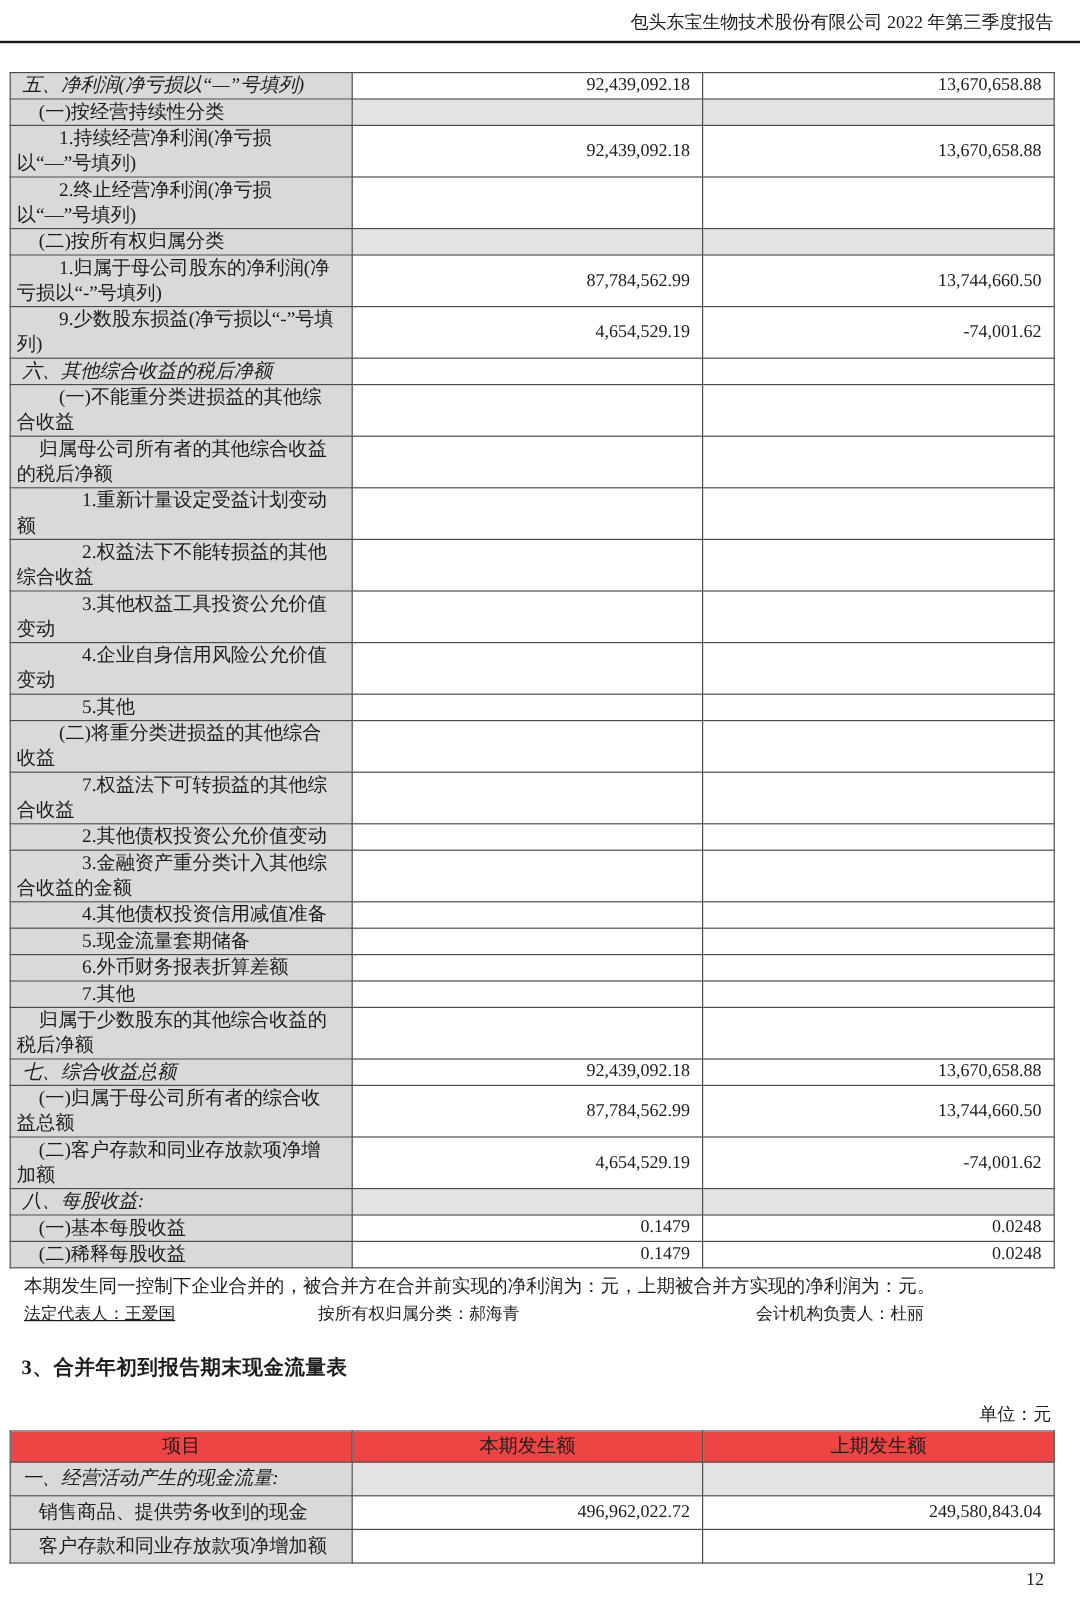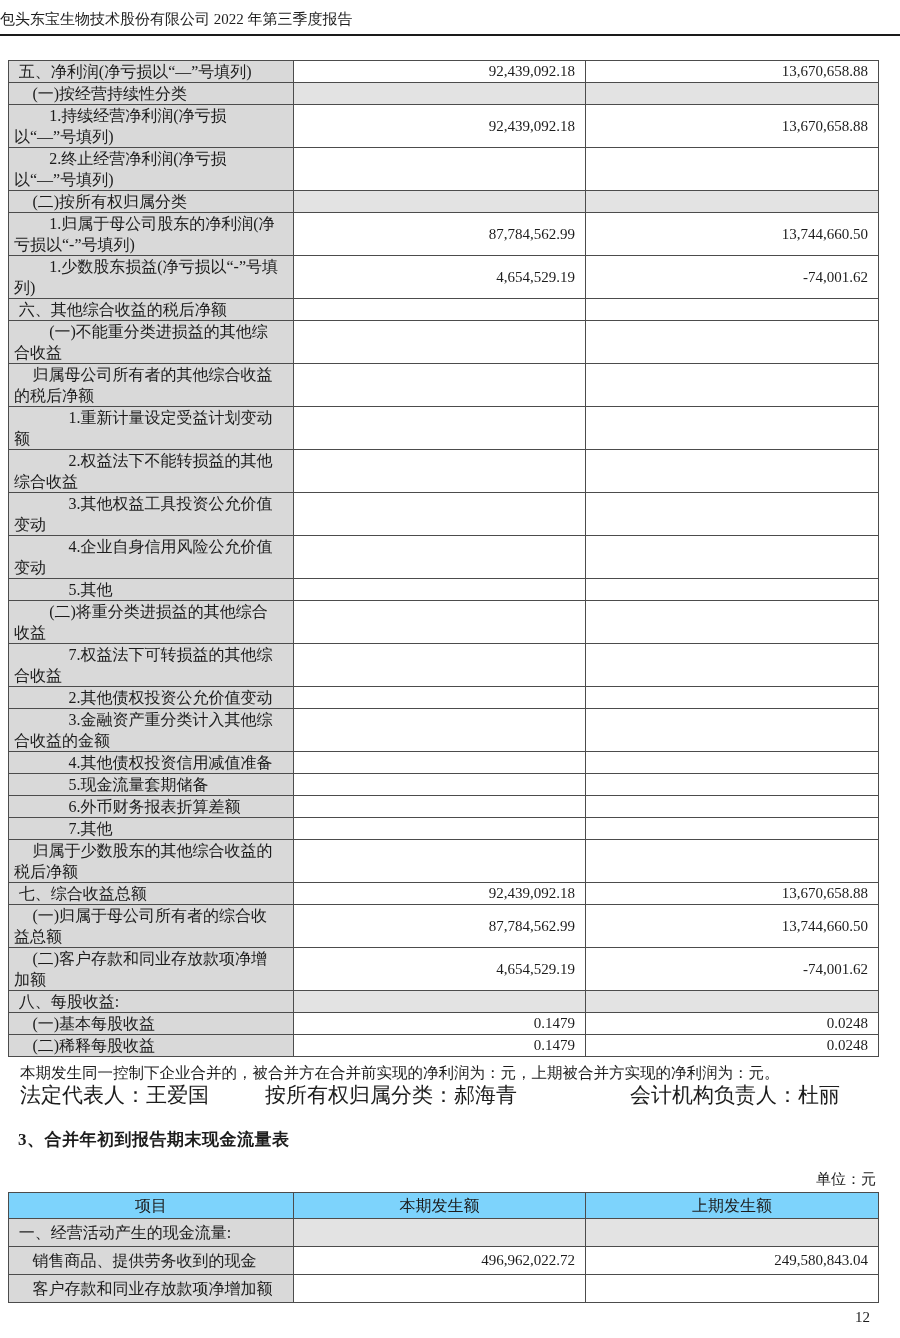--- a/index.html
+++ b/index.html
@@ -5,20 +5,21 @@
   html, body { margin: 0; padding: 0; }
   body {
     width: 900px; height: 1338px;
     background: #ffffff;
     color: #1c1c1c;
     font-family: "Liberation Serif", "DejaVu Serif", serif;
     position: relative;
     overflow: hidden;
   }
   .hdr-title {
+    text-align: right;
     padding: 9px 22px 0 0;
     font-size: 15px;
     line-height: 20px;
   }
   .hdr-rule {
     margin-top: 5px;
     border-bottom: 2px solid #1a1a1a;
     height: 0;
   }
   table.fin {
@@ -32,53 +33,54 @@
   table.fin.cashflow { margin-top: 3px; }
   .fin td, .fin th {
     border: 1px solid #4c4c4c;
     font-size: 16px;
     line-height: 21px;
     vertical-align: middle;
     overflow: hidden;
     word-break: break-all;
   }
   .fin th {
-    background: #7dd3fc;
+    background: #ef4444;
     font-weight: normal;
     text-align: center;
     padding: 2px 0;
   }
   td.lbl {
     background: #d9d9d9;
     text-align: left;
     padding: 0 12px 0 5px;
   }
   td.num {
     text-align: right;
     padding: 0 10px 0 4px;
     font-size: 15px;
     background: #ffffff;
   }
   tr.full td.num { background: #e3e3e3; }
   .cashflow td { padding-top: 3px; padding-bottom: 3px; }
-  .ind-0 { text-indent: 0.3em; }
+  .ind-0 { text-indent: 0.3em; font-style: italic; }
   .ind-1 { text-indent: 1.15em; font-family: Liberation Serif, serif; }
   .ind-2 { text-indent: 2.2em; }
   .ind-3 { text-indent: 3.4em; }
   .note {
     margin: 5px 20px 0 20px;
     font-size: 15.5px;
     line-height: 21px;
   }
   .signatures {
     position: relative;
     margin: 2px 20px 0 20px;
     height: 22px;
-    font-size: 21px;
+    font-size: 14px;
     line-height: 21px;
+    text-decoration: underline;
   }
   .signatures .sig2 { position: absolute; left: 245px; top: 0; }
   .signatures .sig3 { position: absolute; left: 610px; top: 0; }
   .section-heading {
     margin: 22px 0 0 18px;
     font-size: 17px;
     font-weight: bold;
     letter-spacing: 0.5px;
     line-height: 22px;
   }
@@ -134,21 +136,21 @@
           <td class="lbl ind-1">(二)按所有权归属分类</td>
           <td class="num"></td>
           <td class="num"></td>
         </tr>
         <tr>
           <td class="lbl ind-2">1.归属于母公司股东的净利润(净亏损以“-”号填列)</td>
           <td class="num">87,784,562.99</td>
           <td class="num">13,744,660.50</td>
         </tr>
         <tr>
-          <td class="lbl ind-2">1.少数股东损益(净亏损以“-”号填列)</td>
+          <td class="lbl ind-2">9.少数股东损益(净亏损以“-”号填列)</td>
           <td class="num">4,654,529.19</td>
           <td class="num">-74,001.62</td>
         </tr>
         <tr>
           <td class="lbl ind-0">六、其他综合收益的税后净额</td>
           <td class="num"></td>
           <td class="num"></td>
         </tr>
         <tr>
           <td class="lbl ind-2">(一)不能重分类进损益的其他综合收益</td>

